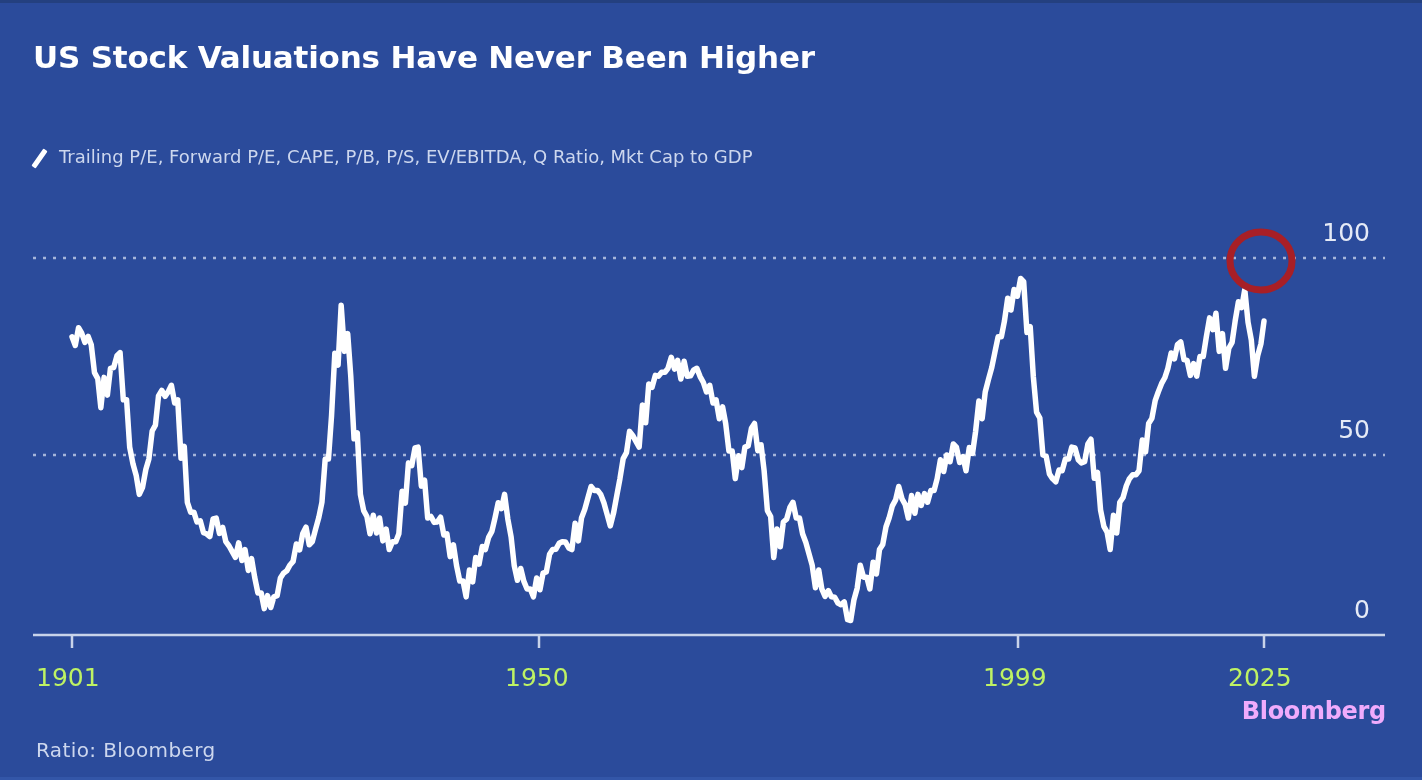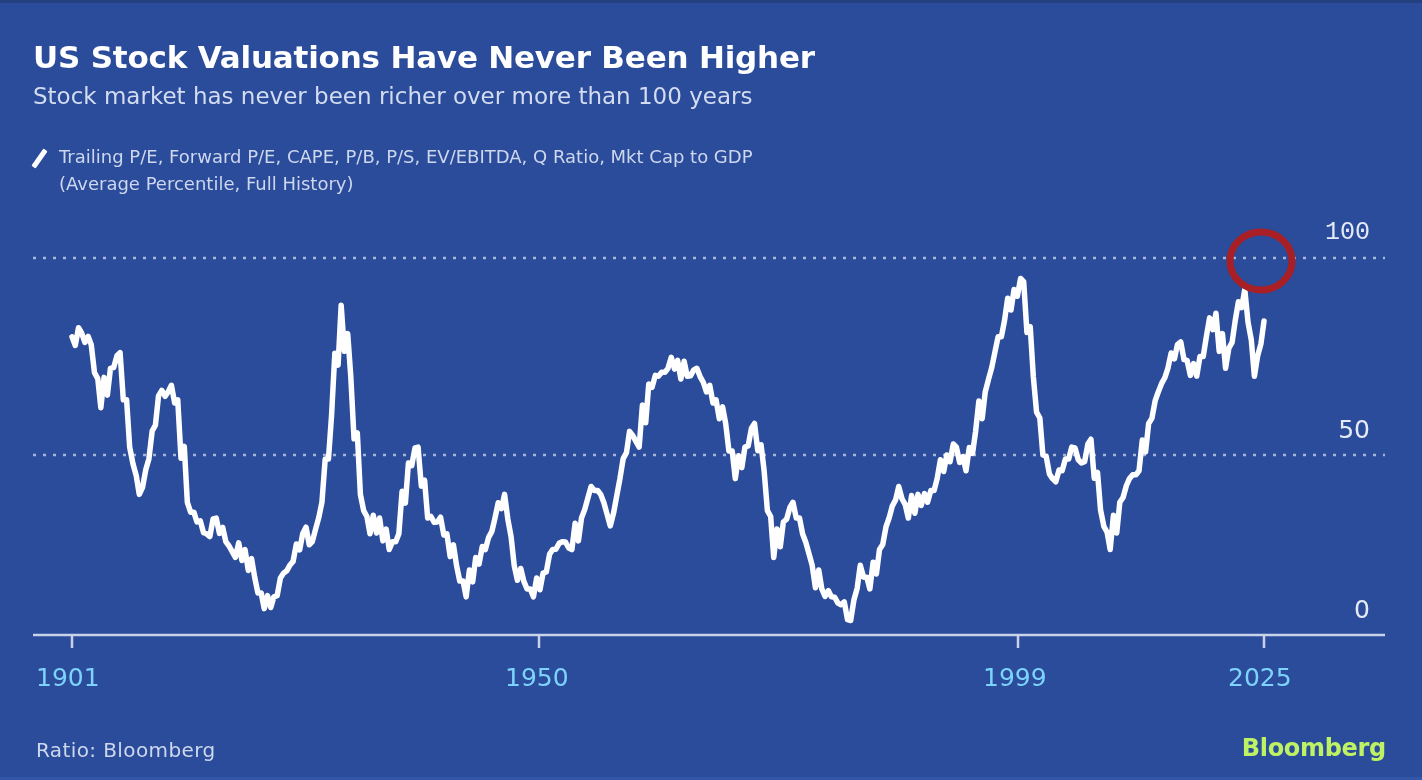--- a/index.html
+++ b/index.html
@@ -48,53 +48,51 @@
   
   .plot{
     position:absolute;left:0;top:0;width:1422px;height:780px;
     pointer-events:none;
   }
   .ytick{
     position:absolute;color:#e5eaf6;font-size:25px;text-align:right;
     width:70px;
   }
   .xtick{
-    position:absolute;color:#7dd3fc;font-size:25px;
+    position:absolute;color:#bef264;font-size:25px;
   }
   
   .source{
     position:absolute;left:36px;top:735px;
     color:#cdd7ee;font-size:20px;letter-spacing:0.4px;
   }
   .brand{
-    position:absolute;right:36px;top:731px;
-    color:#bef264;font-size:24px;font-weight:bold;letter-spacing:-0.3px;
+    position:absolute;right:36px;top:694px;
+    color:#f0abfc;font-size:24px;font-weight:bold;letter-spacing:-0.3px;
   }
 </style>
 </head>
 <body>
 
 <div id="page">
 
   <div class="title">US Stock Valuations Have Never Been Higher</div>
-  <div class="subtitle">Stock market has never been richer over more than 100 years</div>
 
   <div class="legend">
     <div class="legend-row">
       <span class="legend-marker">
           <span class="slash"></span>
         </span>
       <span class="legend-text">
         <span>Trailing P/E, Forward P/E, CAPE, P/B, P/S, EV/EBITDA, Q Ratio, Mkt Cap to GDP</span>
-        <span class="l2">(Average Percentile, Full History)</span>
       </span>
     </div>
   </div>
 
-  <div class="ytick" style="left:1300px;top:215px;font-family:Liberation Mono, monospace;">100</div>
+  <div class="ytick" style="left:1300px;top:215px;">100</div>
   <div class="ytick" style="left:1300px;top:412px;">50</div>
   <div class="ytick" style="left:1300px;top:592px;">0</div>
 
   <div class="xtick" style="left:36px;top:660px;">1901</div>
   <div class="xtick" style="left:505px;top:660px;">1950</div>
   <div class="xtick" style="left:983px;top:660px;">1999</div>
   <div class="xtick" style="left:1228px;top:660px;">2025</div>
 
   <svg class="plot" viewBox="0 0 1422 780">
     <g>

